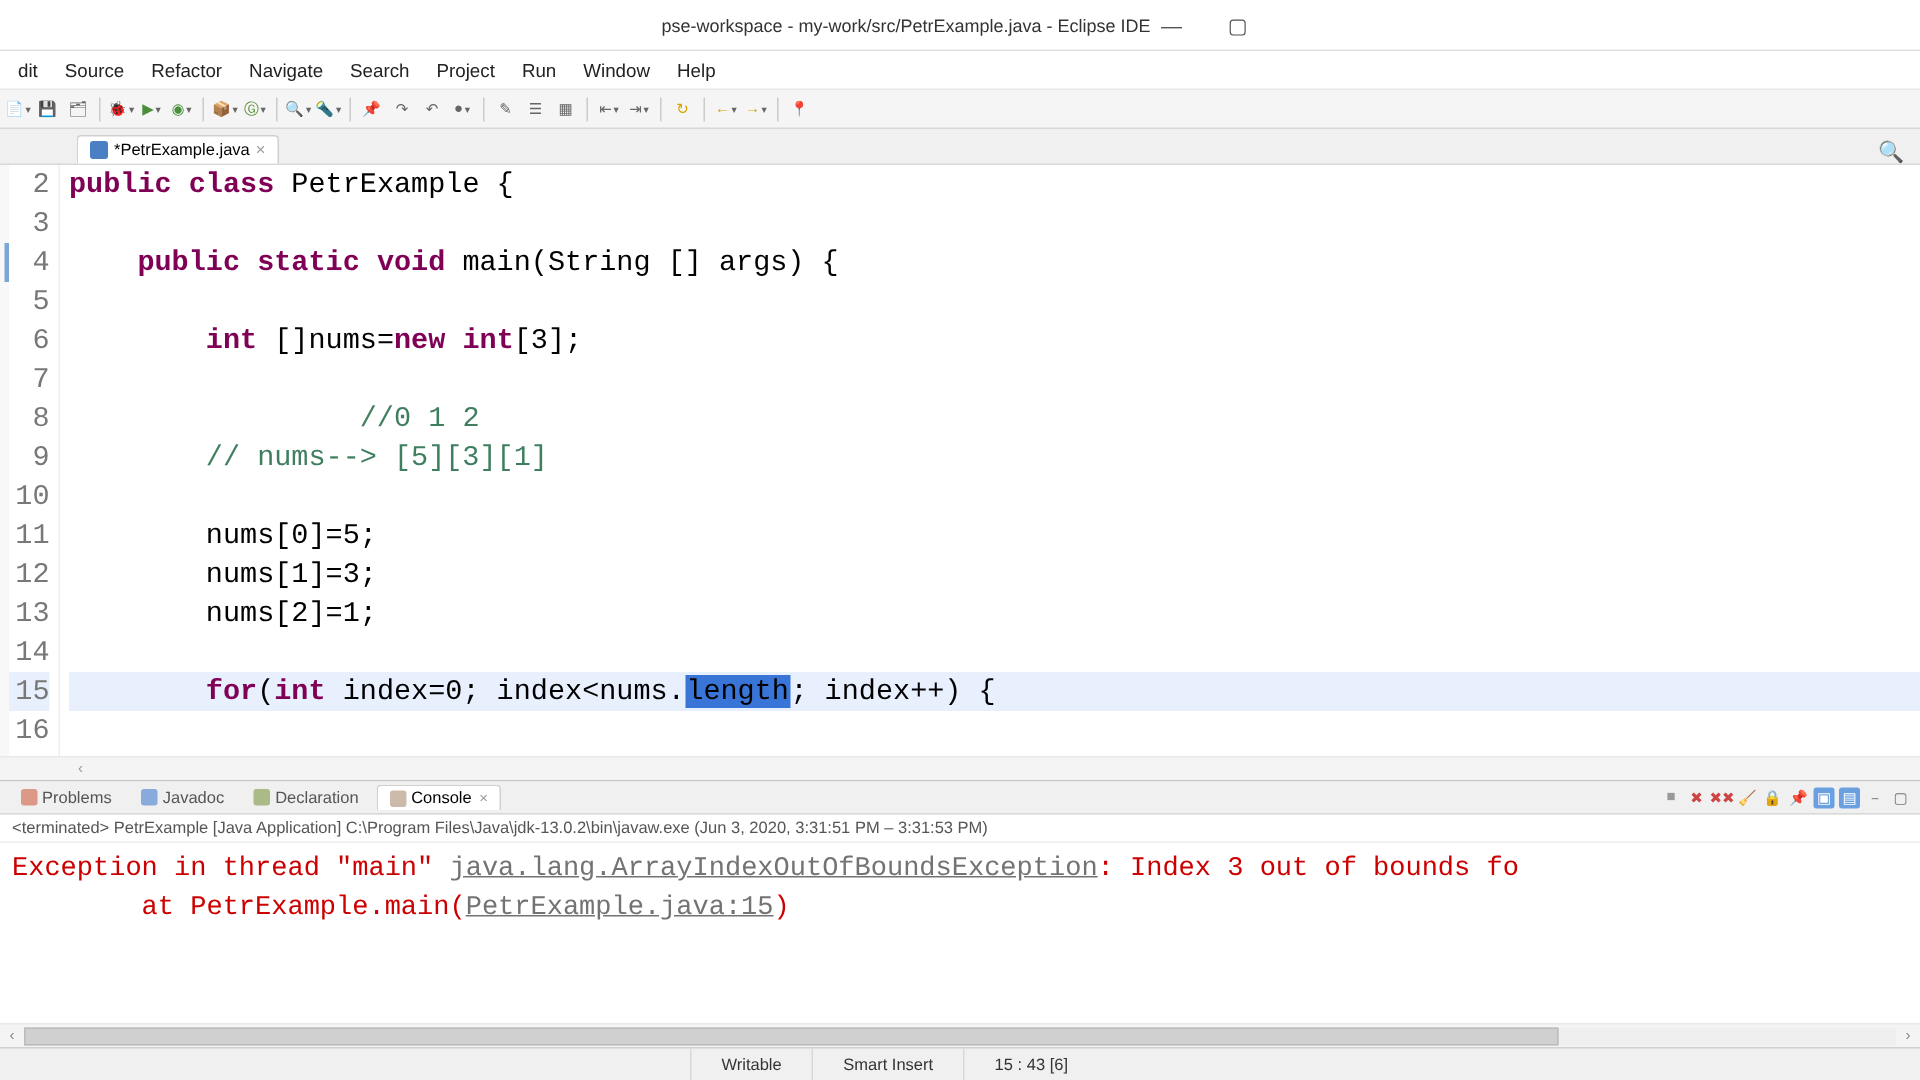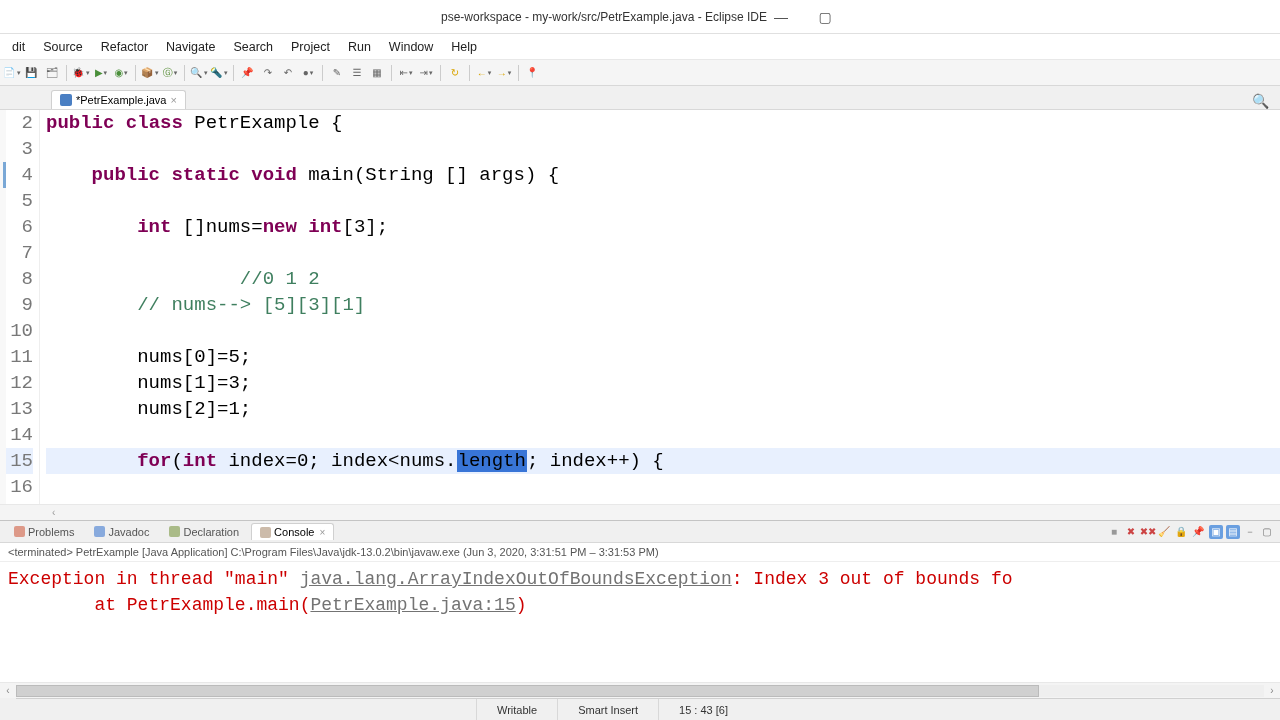--- a/index.html
+++ b/index.html
@@ -203,21 +203,20 @@
 .hscroll-thumb { position:absolute; left:0; top:0; height:100%; width:82%; background:#d0d0d0; border:1px solid #bbb; }
 
 .statusbar {
   height: 22px;
   background: #f0f0f0;
   border-top: 1px solid #d0d0d0;
   display: flex;
   align-items: center;
   font-size: 11px;
   color: #333;
-  margin-left: 16px;
 }
 .statusbar .cell { padding: 0 20px; border-left: 1px solid #d8d8d8; height: 100%; display:flex; align-items:center; }
 .statusbar .spacer { flex: 0 0 460px; }
 </style>
 </head>
 <body>
 
 <div class="titlebar">
   <span class="titlebar-text">pse-workspace - my-work/src/PetrExample.java - Eclipse IDE</span>
   <div class="titlebar-controls">

